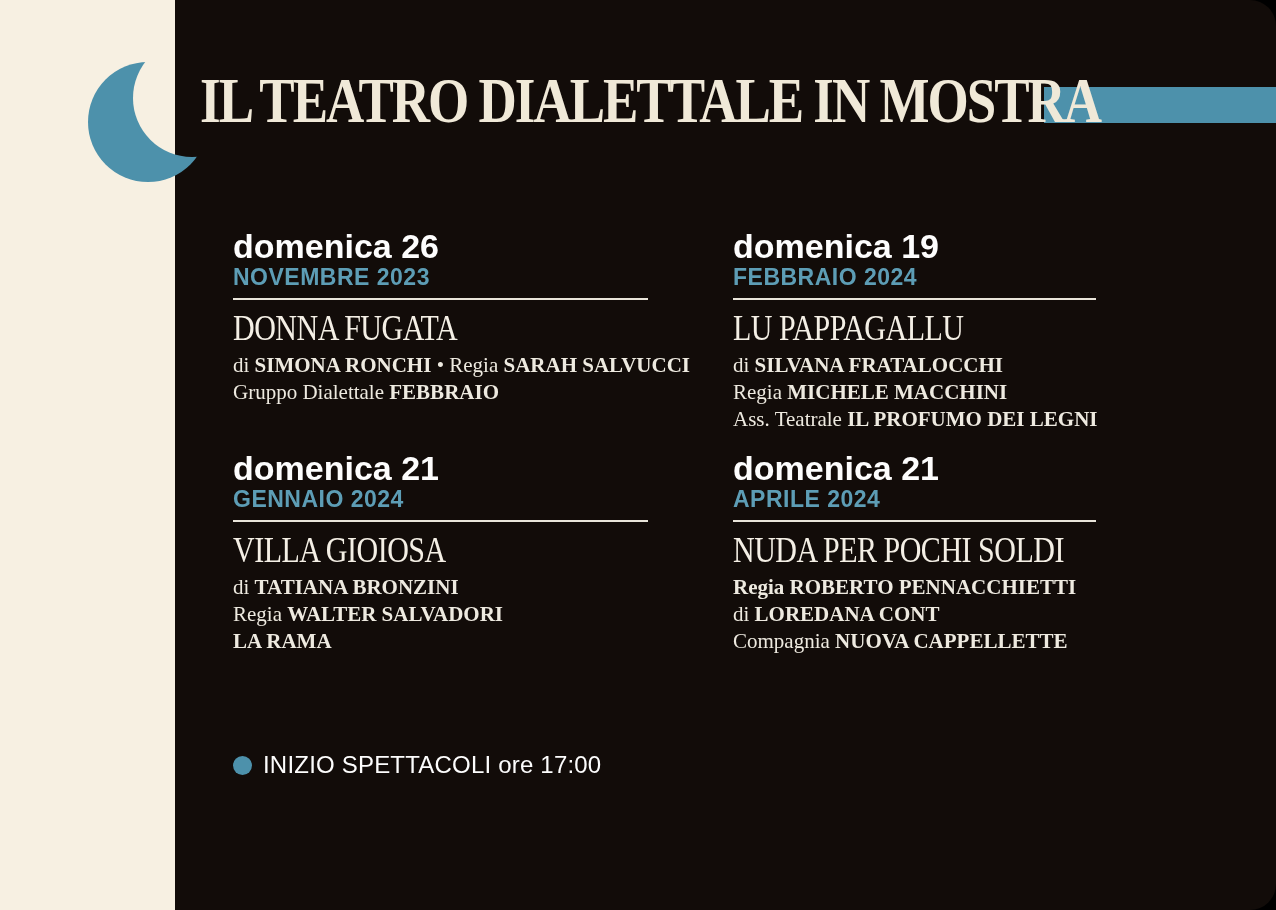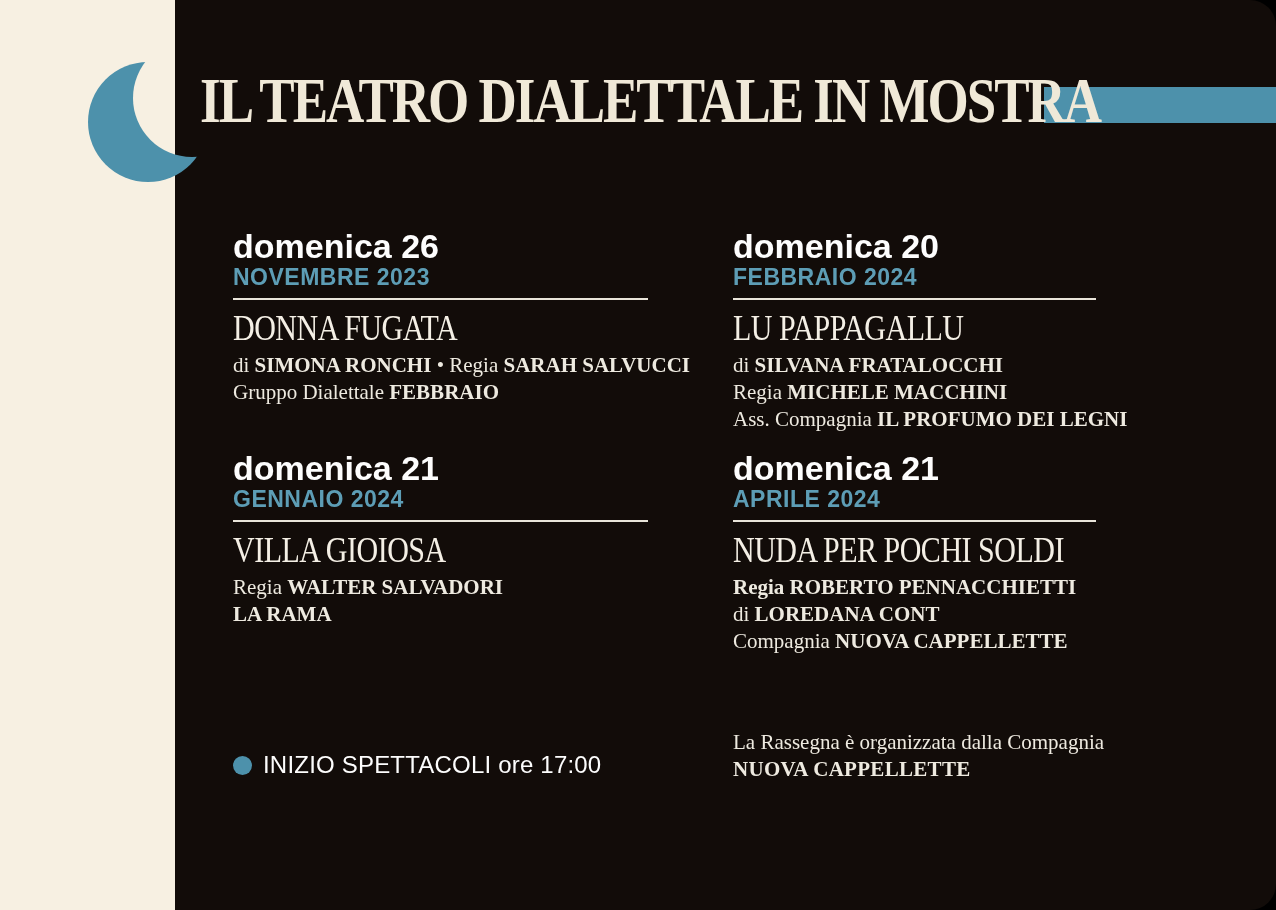--- a/index.html
+++ b/index.html
@@ -130,50 +130,47 @@
   <div id="events">
       <div class="event pos0">
         <div class="day">domenica 26</div>
         <div class="month">NOVEMBRE 2023</div>
         <div class="rule"></div>
         <div class="ptitle">DONNA FUGATA</div>
         <div class="credit"><span class="">di </span><span class="b">SIMONA RONCHI</span><span class=""> • </span><span class="">Regia </span><span class="b">SARAH SALVUCCI</span></div>
         <div class="credit"><span class="">Gruppo Dialettale </span><span class="b">FEBBRAIO</span></div>
       </div>
       <div class="event pos1">
-        <div class="day">domenica 20</div>
+        <div class="day">domenica 19</div>
         <div class="month">FEBBRAIO 2024</div>
         <div class="rule"></div>
         <div class="ptitle">LU PAPPAGALLU</div>
         <div class="credit"><span class="">di </span><span class="b">SILVANA FRATALOCCHI</span></div>
         <div class="credit"><span class="">Regia </span><span class="b">MICHELE MACCHINI</span></div>
-        <div class="credit"><span class="">Ass. Compagnia </span><span class="b">IL PROFUMO DEI LEGNI</span></div>
+        <div class="credit"><span class="">Ass. Teatrale </span><span class="b">IL PROFUMO DEI LEGNI</span></div>
       </div>
       <div class="event pos2">
         <div class="day">domenica 21</div>
         <div class="month">GENNAIO 2024</div>
         <div class="rule"></div>
         <div class="ptitle">VILLA GIOIOSA</div>
+        <div class="credit"><span class="">di </span><span class="b">TATIANA BRONZINI</span></div>
         <div class="credit"><span class="">Regia </span><span class="b">WALTER SALVADORI</span></div>
         <div class="credit"><span class="b">LA RAMA</span></div>
       </div>
       <div class="event pos3">
         <div class="day">domenica 21</div>
         <div class="month">APRILE 2024</div>
         <div class="rule"></div>
         <div class="ptitle">NUDA PER POCHI SOLDI</div>
         <div class="credit"><span class="b">Regia </span><span class="b">ROBERTO PENNACCHIETTI</span></div>
         <div class="credit"><span class="">di </span><span class="b">LOREDANA CONT</span></div>
         <div class="credit"><span class="">Compagnia </span><span class="b">NUOVA CAPPELLETTE</span></div>
       </div>
     </div>
 
   <div class="showtime">
     <span class="dot"></span>
     <span class="showtime-label">INIZIO SPETTACOLI ore 17:00</span>
   </div>
 
-  <div class="organizer">
-    <div>La Rassegna è organizzata dalla Compagnia</div>
-    <div class="org-bold">NUOVA CAPPELLETTE</div>
-  </div>
 
 </div>
 
 </body></html>

